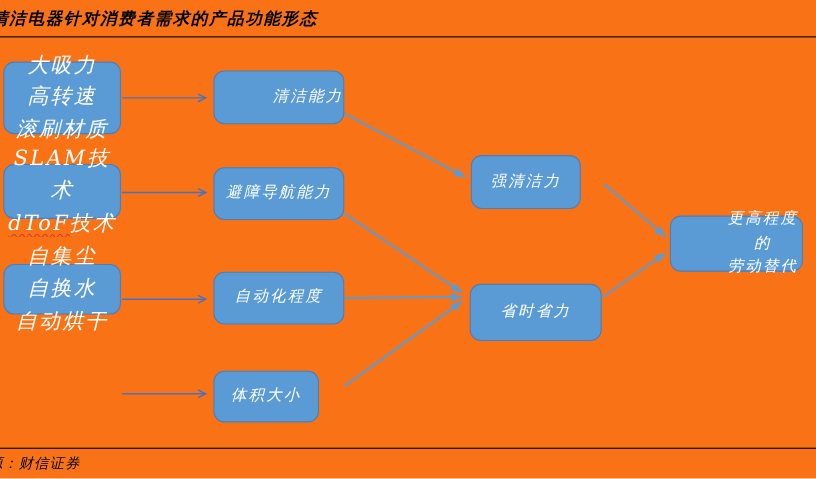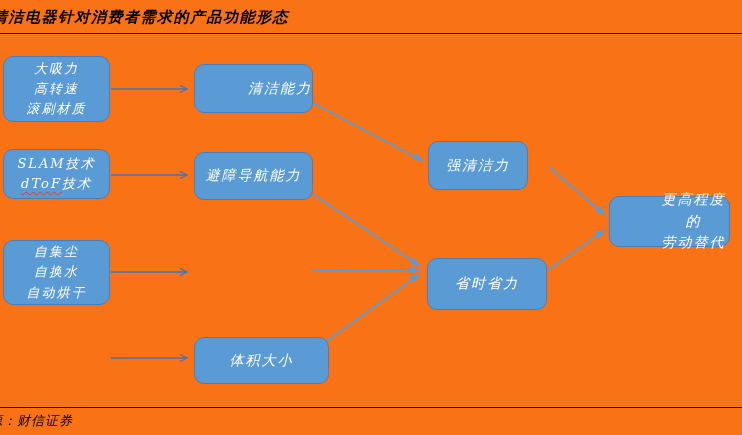--- a/index.html
+++ b/index.html
@@ -57,36 +57,36 @@
     display: flex;
     flex-direction: column;
     align-items: center;
     justify-content: center;
     text-align: center;
     font-style: italic;
     letter-spacing: 2px;
     box-sizing: border-box;
   }
   .node .ln { line-height: 1.55; }
-  .node-sm { font-size: 13px; }
+  .node-sm { font-size: 19px; }
   .node-md { font-size: 14px; }
   .squiggle {
     text-decoration: underline wavy #d23f31;
     text-decoration-thickness: 1px;
     text-underline-offset: 3px;
   }
   
   #n-l1 { left: 3px;   top: 56px;  width: 107px; height: 66px; }
   #n-l2 { left: 3px;   top: 149px; width: 107px; height: 50px; }
-  #n-l3 { left: 3px;   top: 240px; width: 107px; height: 65px; }
+  #n-l3 { left: 3px;   top: 240px; width: 107px; height: 46px; }
   #n-l4 { left: 3px;   top: 333px; width: 107px; height: 51px; }
   #n-m1 { left: 194px; top: 64px;  width: 119px; height: 49px; align-items: flex-end; }
   #n-m2 { left: 194px; top: 152px; width: 119px; height: 48px; }
   #n-m3 { left: 194px; top: 247px; width: 119px; height: 48px; }
-  #n-m4 { left: 194px; top: 337px; width: 135px; height: 47px; }
+  #n-m4 { left: 194px; top: 337px; width: 96px; height: 47px; }
   #n-r1 { left: 428px; top: 141px; width: 100px; height: 49px; }
   #n-r2 { left: 427px; top: 245px; width: 120px; height: 52px; margin-top: 13px; }
   #n-f  { left: 609px; top: 196px; width: 121px; height: 51px; padding-left: 48px; }
 </style>
 </head>
 <body>
 
 <div class="canvas">
 
   <div class="fig-title">清洁电器针对消费者需求的产品功能形态</div>
@@ -132,20 +132,23 @@
 
 
   <div class="node node-md" id="n-m1">
     <div class="ln">清洁能力</div>
   </div>
 
   <div class="node node-md" id="n-m2">
     <div class="ln">避障导航能力</div>
   </div>
 
+  <div class="node node-md" id="n-m3">
+    <div class="ln">自动化程度</div>
+  </div>
 
   <div class="node node-md" id="n-m4">
     <div class="ln">体积大小</div>
   </div>
 
   <div class="node node-md" id="n-r1">
     <div class="ln">强清洁力</div>
   </div>
 
   <div class="node node-md" id="n-r2">

